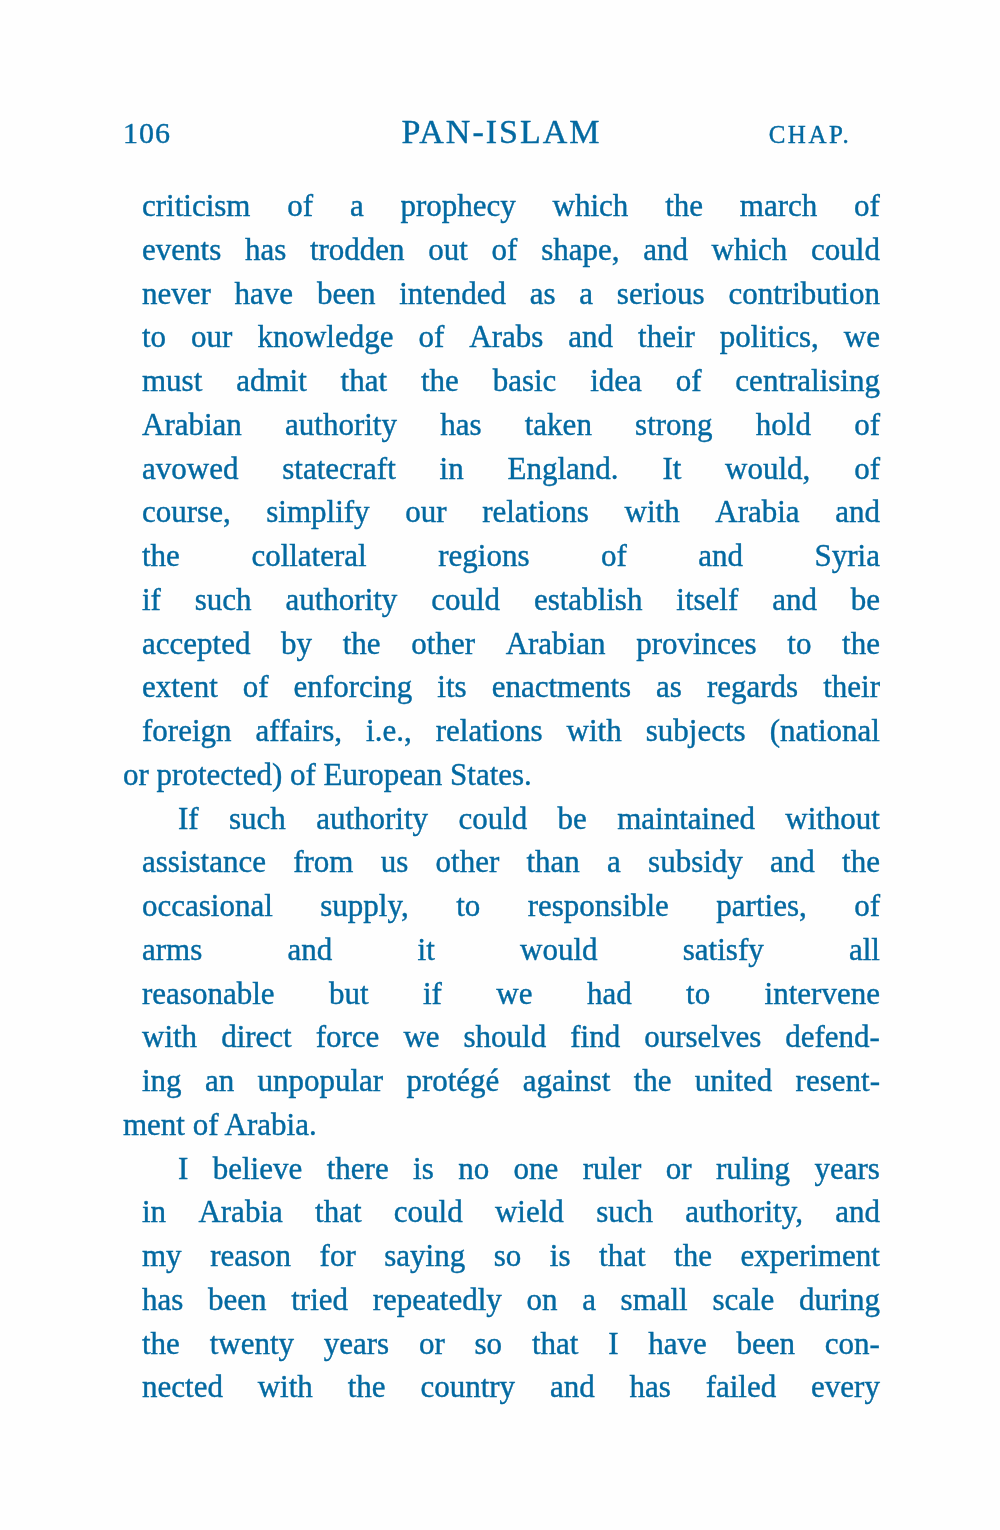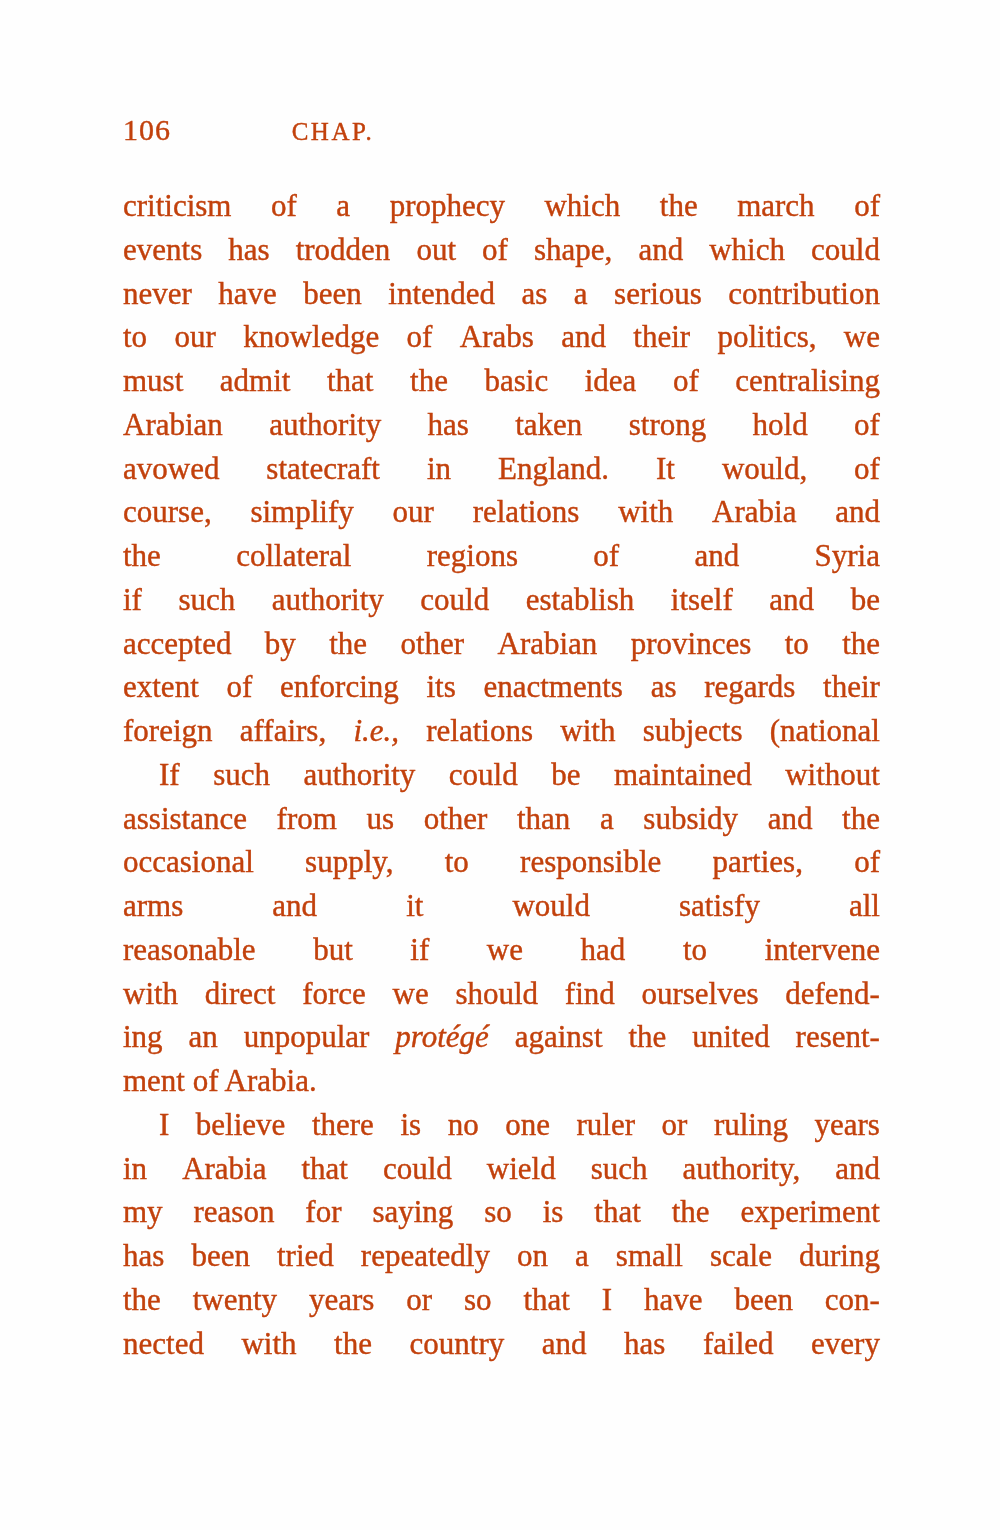--- a/index.html
+++ b/index.html
@@ -5,21 +5,21 @@
   html, body {
     margin: 0;
     padding: 0;
     background: #ffffff;
   }
   .page {
     position: relative;
     width: 1000px;
     height: 1530px;
     background: #fefefe;
-    color: #c2410c;
+    color: #0369a1;
     font-family: "Liberation Serif", "DejaVu Serif", serif;
     overflow: hidden;
   }
   .scan-text {
     -webkit-text-stroke: 0.4px currentColor;
   }
   .page-header {
     position: absolute;
     top: 113px;
     left: 123px;
@@ -54,35 +54,36 @@
   }
   .text-line {
     height: 43.75px;
     line-height: 43.75px;
     white-space: nowrap;
   }
   .text-line.justified {
     display: flex;
     justify-content: space-between;
     align-items: flex-end;
+    margin-left: 19px;
   }
   .text-line.indent {
     padding-left: 36px;
   }
   .it {
-    font-style: italic;
   }
 </style>
 </head>
 <body>
 
 <div class="page scan-text">
 
   <div class="page-header">
     <span class="page-number">106</span>
+    <span class="running-title">PAN-ISLAM</span>
     <span class="chapter-label">CHAP.</span>
   </div>
 
   <div class="page-body">
       <div class="text-line justified">
         <span>criticism</span>
         <span>of</span>
         <span>a</span>
         <span>prophecy</span>
         <span>which</span>
@@ -199,20 +200,21 @@
       </div>
       <div class="text-line justified">
         <span>foreign</span>
         <span>affairs,</span>
         <span class="it">i.e.,</span>
         <span>relations</span>
         <span>with</span>
         <span>subjects</span>
         <span>(national</span>
       </div>
+      <div class="text-line"><span>or protected) of European States.</span></div>
       <div class="text-line justified indent">
         <span>If</span>
         <span>such</span>
         <span>authority</span>
         <span>could</span>
         <span>be</span>
         <span>maintained</span>
         <span>without</span>
       </div>
       <div class="text-line justified">

